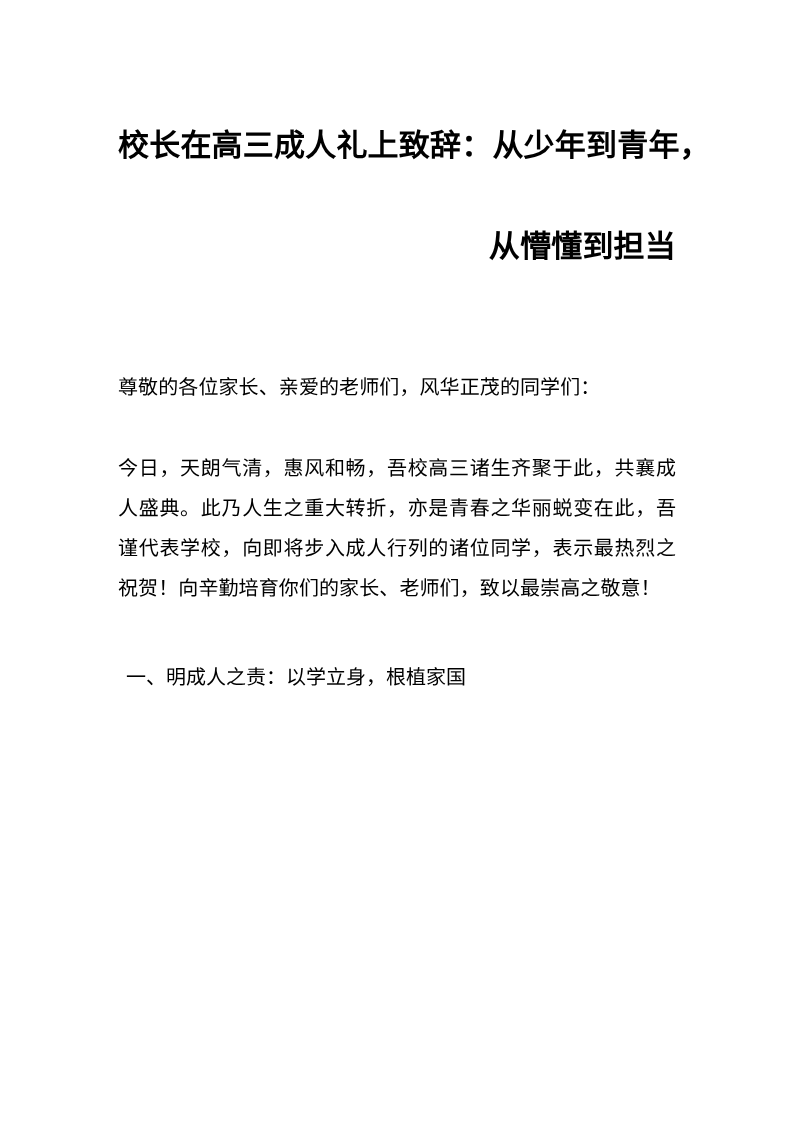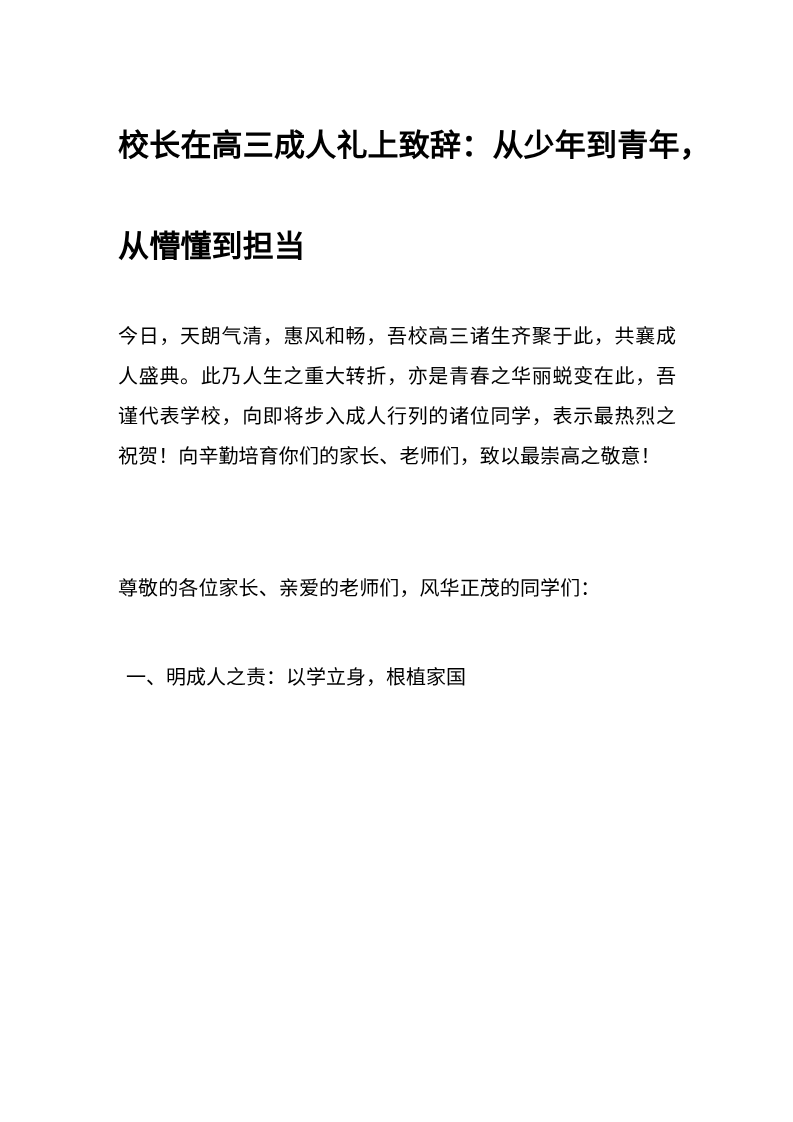--- a/index.html
+++ b/index.html
@@ -40,21 +40,21 @@
   }
 
   .doc-title .title-line-1 {
     display: block;
     text-align: left;
     white-space: nowrap;
   }
 
   .doc-title .title-line-2 {
     display: block;
-    text-align: left;
+    text-align: right;
     margin-top: 45px;
     white-space: nowrap;
   }
 
   
   .body-block {
     font-size: 20px;
     line-height: 40px;
     font-weight: normal;
     text-align: justify;
@@ -86,21 +86,21 @@
 <body>
 
 <div class="page">
   <div class="content">
 
     <h1 class="doc-title">
       <span class="title-line-1">校长在高三成人礼上致辞：从少年到青年，</span>
       <span class="title-line-2">从懵懂到担当</span>
     </h1>
 
+    <p class="body-block salutation">尊敬的各位家长、亲爱的老师们，风华正茂的同学们：</p>
+
     <p class="body-block para">今日，天朗气清，惠风和畅，吾校高三诸生齐聚于此，共襄成人盛典。此乃人生之重大转折，亦是青春之华丽蜕变在此，吾谨代表学校，向即将步入成人行列的诸位同学，表示最热烈之祝贺！向辛勤培育你们的家长、老师们，致以最崇高之敬意！</p>
-
-    <p class="body-block salutation">尊敬的各位家长、亲爱的老师们，风华正茂的同学们：</p>
 
     <p class="section-heading">一、明成人之责：以学立身，根植家国</p>
 
 
   </div>
 </div>
 
 </body></html>

